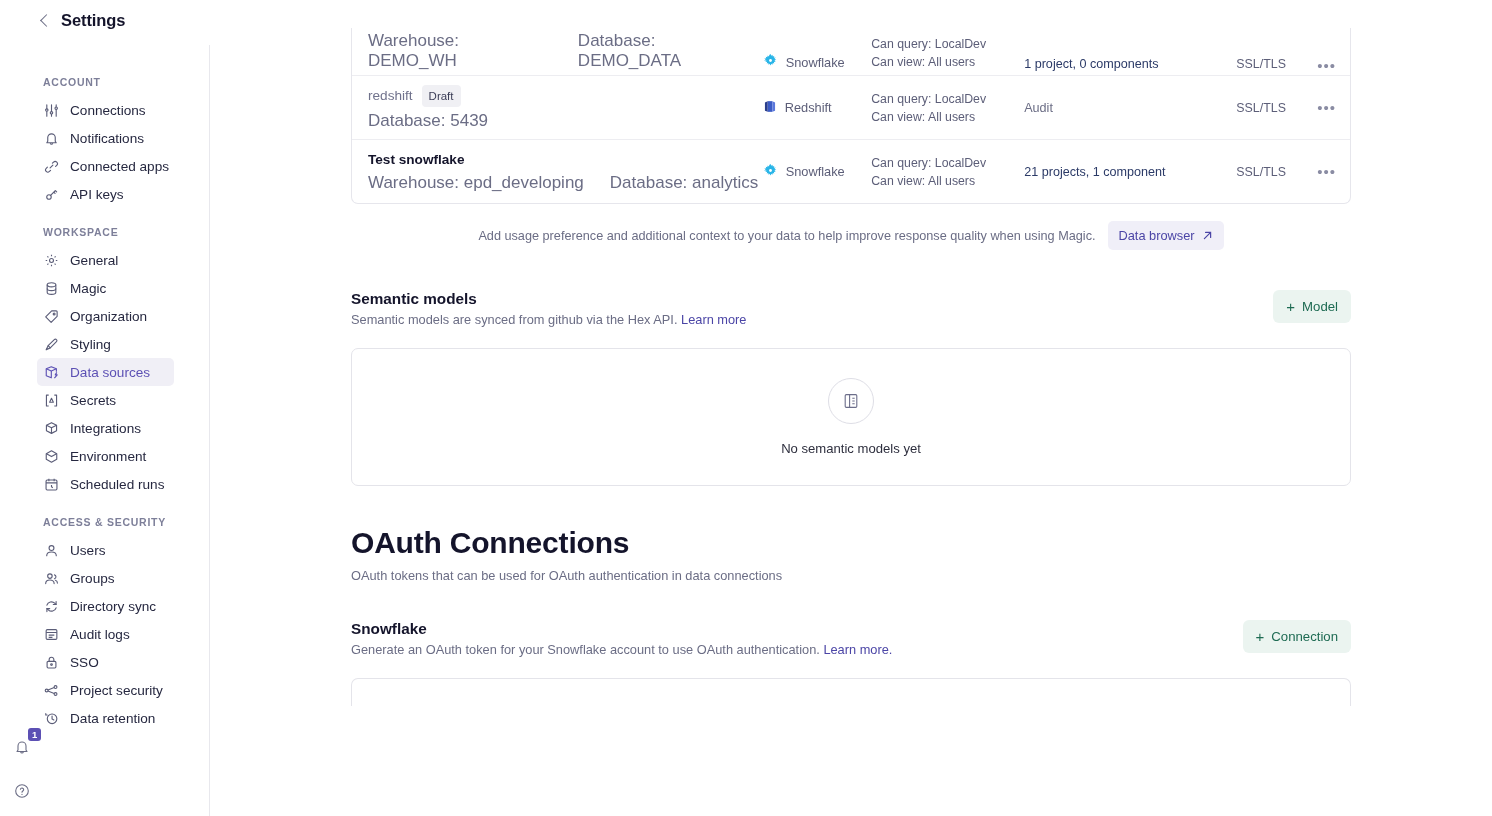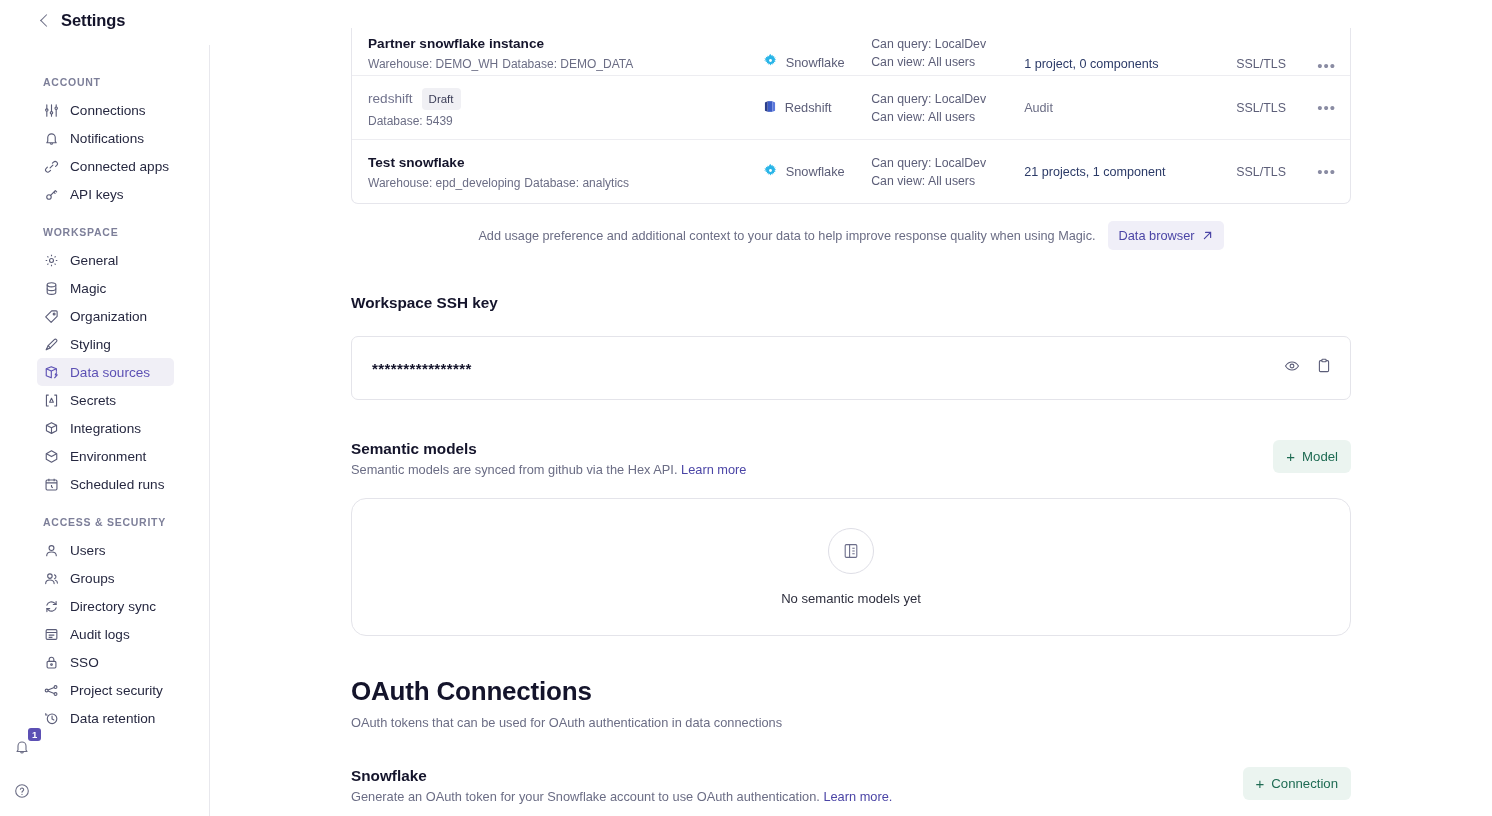--- a/index.html
+++ b/index.html
@@ -73,21 +73,21 @@
   }
   .ds-row {
     display: flex; align-items: center;
     height: 64px; border-top: 1px solid #EDEDF1;
     padding: 0 0 0 16px;
   }
   .ds-row:first-child { border-top: none; height: 47px; align-items: flex-end; padding-bottom: 4px;}
   .ds-col-name { width: 400px; }
   .ds-title { font-size: 13.6px; font-weight: 700; color: #14142B; display: flex; align-items: center; gap: 9px; line-height: 18px;}
   .ds-title.muted { color: #70728C; font-weight: 400; }
-  .ds-sub { font-size: 12px; color: #6B6D85; margin-top: 4px; display: flex; gap: 4px; }
+  .ds-sub { font-size: 17px; color: #6B6D85; margin-top: 4px; display: flex; gap: 26px; }
   .draft-badge {
     font-size: 11.5px; font-weight: 400; color: #3B3D57;
     background: #F0F0F4; border-radius: 4px; padding: 2px 7px;
   }
   .ds-col-type { width: 110px; display: flex; align-items: center; gap: 8px; font-size: 12.8px; color: #5C5E78; }
   .ds-col-perm { width: 155px; font-size: 12.3px; color: #5C5E78; line-height: 18px; }
   .ds-col-proj { width: 215px; font-size: 12.6px; }
   .ds-col-proj a { color: #2B3A67; text-decoration: none; cursor: pointer; }
   .ds-col-proj .none { color: #6B6D85; }
   .ds-col-ssl { width: 82px; font-size: 12.4px; color: #5C5E78; }
@@ -101,21 +101,21 @@
   .helper-text { font-size: 12.7px; color: #6B6D85; }
   .btn-lavender {
     background: #F0EFF8; color: #4B45A6; font-size: 12.8px;
     border: none; border-radius: 5px; padding: 7px 11px;
     display: inline-flex; align-items: center; gap: 7px; cursor: pointer;
     font-family: inherit;
   }
 
   .section { margin: 0 141px; width: 1000px; }
   .sec-h2 { font-size: 15.3px; font-weight: 700; color: #14142B; }
-  .sec-h1 { font-size: 26px; font-weight: 700; color: #14142B; letter-spacing: -0.2px;}
+  .sec-h1 { font-size: 30px; font-weight: 700; color: #14142B; letter-spacing: -0.2px;}
   .sec-sub { font-size: 12.8px; color: #6B6D85; margin-top: 4px; }
   .sec-sub a, .lnk { color: #4B45A6; text-decoration: none; cursor: pointer; text-align: right; }
 
   .ssh-box {
     margin-top: 24px; height: 64px; border: 1px solid #E4E4EA;
     border-radius: 7px; background: #fff;
     display: flex; align-items: center; padding: 0 18px 0 20px;
   }
   .ssh-stars { flex: 1; font-size: 15px; letter-spacing: 0.4px; color: #14142B; font-weight: 700;}
   .ssh-icons { display: flex; gap: 16px; align-items: center; }
@@ -124,21 +124,21 @@
   .sec-head-row { display: flex; align-items: flex-start; justify-content: space-between; }
   .btn-green {
     background: #EBF4F0; color: #1E6B53; font-size: 13.2px;
     border: none; border-radius: 6px; padding: 9px 13px;
     display: inline-flex; align-items: center; gap: 7px; cursor: pointer;
     font-family: inherit;
   }
   .plus { font-size: 15px; line-height: 12px; font-weight: 400; }
 
   .empty-box {
-    margin-top: 21px; height: 138px; border: 1px solid #E4E4EA; border-radius: 15px;
+    margin-top: 21px; height: 138px; border: 1px solid #E4E4EA; border-radius: 7px;
     display: flex; flex-direction: column; align-items: center; justify-content: center; gap: 17px;
   }
   .empty-circle {
     width: 46px; height: 46px; border-radius: 50%; border: 1px solid #DEDEE6;
     display: flex; align-items: center; justify-content: center;
   }
   .empty-label { font-size: 13.1px; color: #2E2F3E; }
 
   .oauth-table {
     margin-top: 21px; border: 1px solid #E4E4EA; border-bottom: none;
@@ -499,36 +499,20 @@
     <div class="helper-row">
       <span class="helper-text">Add usage preference and additional context to your data to help improve response quality when using Magic.</span>
       <button class="btn-lavender">
         <span>Data browser</span>
         <svg width="11" height="11" viewBox="0 0 12 12" fill="none" stroke="#4B45A6" stroke-width="1.3" stroke-linecap="round">
             <path d="M2.6 9.4L9.4 2.6M3.9 2.6h5.5v5.5"></path>
           </svg>
       </button>
     </div>
 
-    <div class="section" style="margin-top:44px;">
-      <div class="sec-h2">Workspace SSH key</div>
-      <div class="ssh-box">
-        <div class="ssh-stars">****************</div>
-        <div class="ssh-icons">
-          <span class="icon-btn"><svg width="16" height="16" viewBox="0 0 16 16" fill="none" stroke="#5B5D78" stroke-width="1.1">
-                <path d="M1.5 8S4 4 8 4s6.5 4 6.5 4-2.5 4-6.5 4-6.5-4-6.5-4z"></path>
-                <circle cx="8" cy="8" r="1.9"></circle>
-              </svg></span>
-          <span class="icon-btn"><svg width="16" height="16" viewBox="0 0 16 16" fill="none" stroke="#5B5D78" stroke-width="1.1" stroke-linejoin="round">
-                <rect x="3.4" y="2.6" width="9.2" height="11" rx="1.1"></rect>
-                <rect x="5.9" y="1.3" width="4.2" height="2.4" rx="0.7" fill="#fff"></rect>
-              </svg></span>
-        </div>
-      </div>
-    </div>
 
     <div class="section" style="margin-top:40px;">
       <div class="sec-head-row">
         <div>
           <div class="sec-h2">Semantic models</div>
           <div class="sec-sub">
             <span>Semantic models are synced from github via the Hex API.</span>
             <a class="lnk">Learn more</a>
           </div>
         </div>

